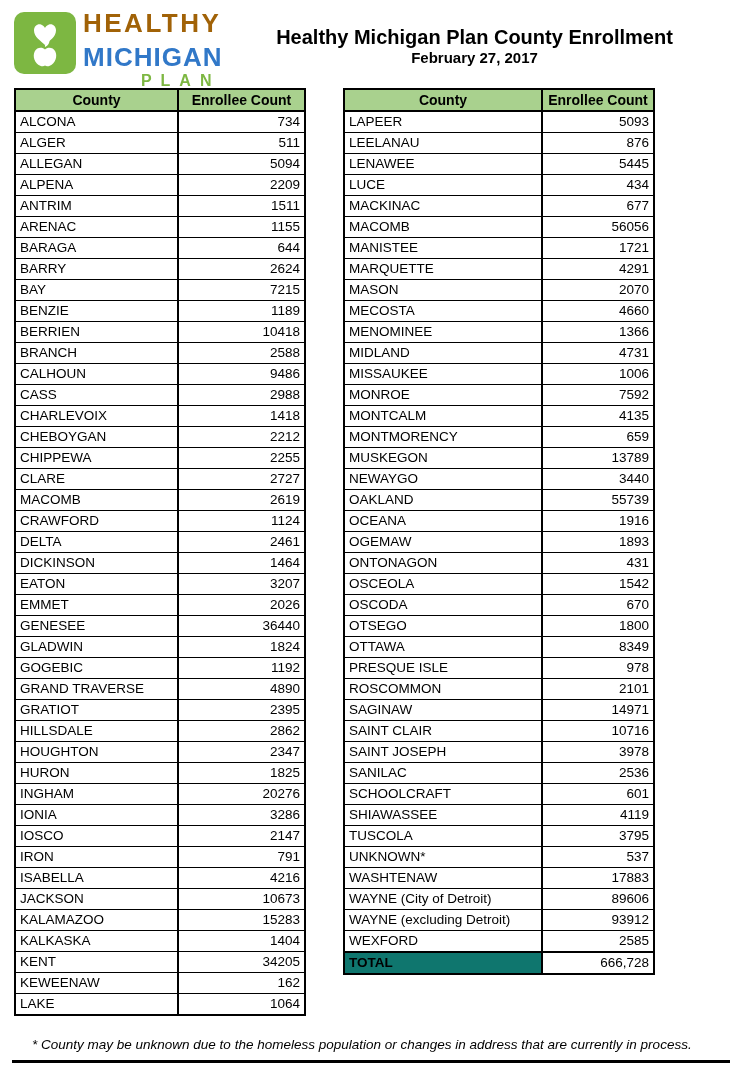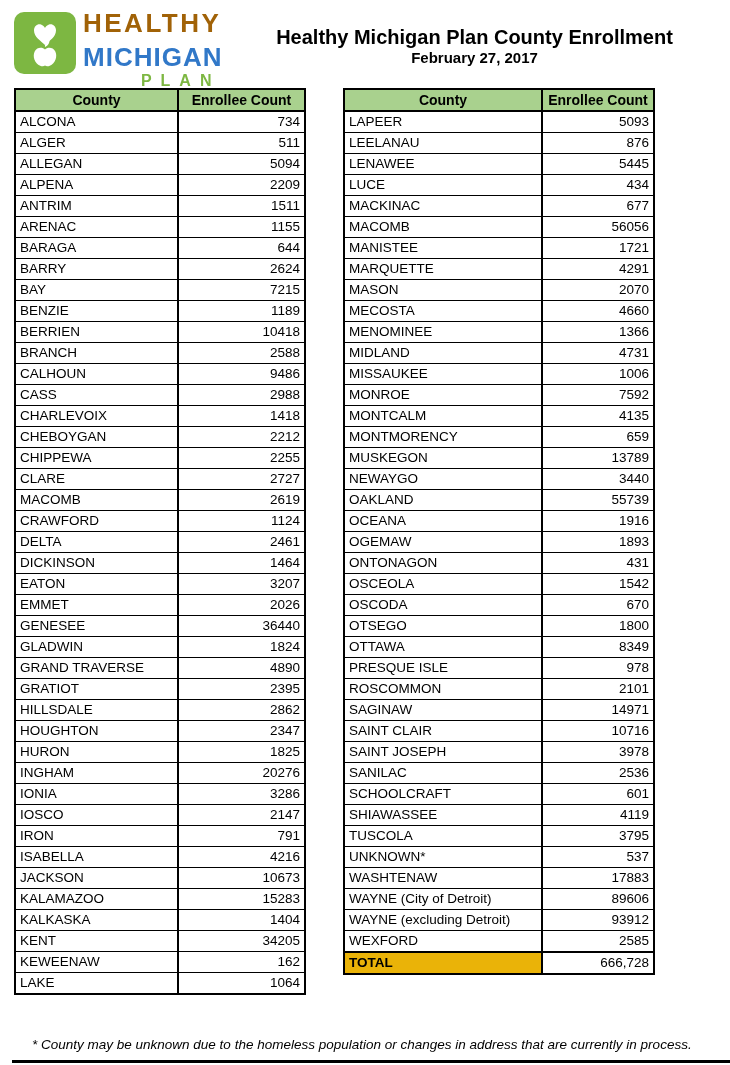--- a/index.html
+++ b/index.html
@@ -24,21 +24,21 @@
   table.enroll th,table.enroll td{
     border:1px solid #000;height:20px;padding:0 4px;font-size:13.5px;line-height:20px;
     overflow:hidden;white-space:nowrap;box-sizing:content-box;
   }
   table.enroll th{background:#A9D18E;font-weight:bold;text-align:center;font-size:14px;border-bottom:2px solid #000000;}
   table.enroll th:first-child,table.enroll td:first-child{border-right:2px solid #000;}
   td.county-cell{text-align:left;}
   td.count-cell{text-align:right;}
   .left-t .col-county{width:163px;}  .left-t .col-count{width:127px;}
   .right-t .col-county{width:198px;} .right-t .col-count{width:112px;}
-  tr.total-row td.total-label{background:#eab308;font-weight:bold;text-align:left;}
+  tr.total-row td.total-label{background:#0f766e;font-weight:bold;text-align:left;}
   tr.total-row td{border-top:2px solid #000;}
   
   .footnote{
     position:absolute;left:12px;bottom:2px;width:730px;box-sizing:border-box;
     padding:0 4px 8px 20px;font-style:italic;font-size:13.5px;border-bottom:3px solid #000;
   }
 </style>
 </head>
 <body>
 
@@ -175,20 +175,24 @@
           </tr>
           <tr>
             <td class="county-cell">GENESEE</td>
             <td class="count-cell">36440</td>
           </tr>
           <tr>
             <td class="county-cell">GLADWIN</td>
             <td class="count-cell">1824</td>
           </tr>
           <tr>
+            <td class="county-cell">GOGEBIC</td>
+            <td class="count-cell">1192</td>
+          </tr>
+          <tr>
             <td class="county-cell">GRAND TRAVERSE</td>
             <td class="count-cell">4890</td>
           </tr>
           <tr>
             <td class="county-cell">GRATIOT</td>
             <td class="count-cell">2395</td>
           </tr>
           <tr>
             <td class="county-cell">HILLSDALE</td>
             <td class="count-cell">2862</td>

